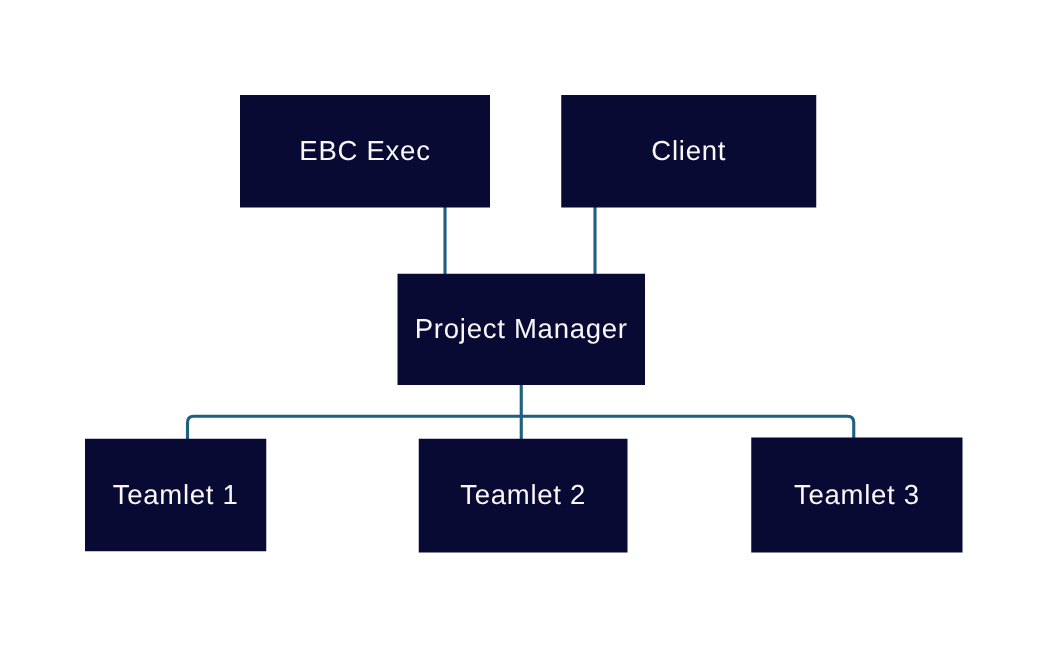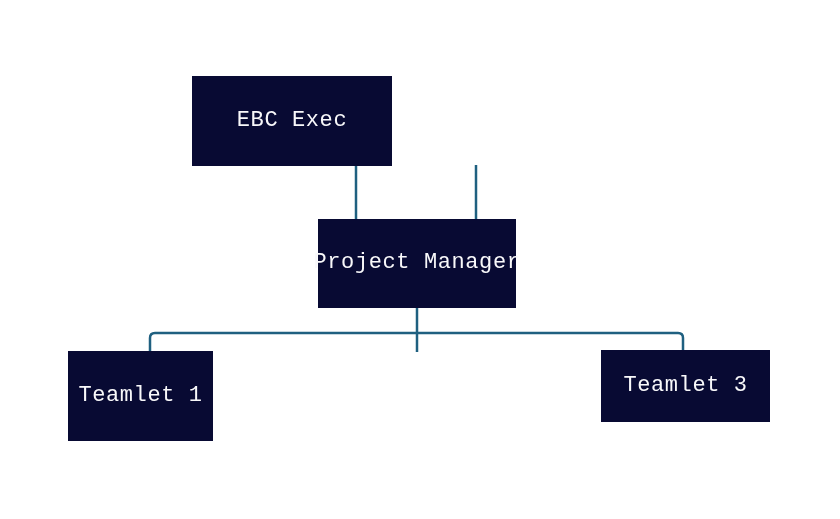--- a/index.html
+++ b/index.html
@@ -3,21 +3,21 @@
 <meta charset="utf-8">
 <style>
   html, body {
     margin: 0;
     padding: 0;
     background: #ffffff;
   }
   .stage {
     position: relative;
     overflow: hidden;
-    font-family: Liberation Mono, monospace;
+    font-family: Liberation Sans, sans-serif;
   }
   .connectors {
     position: absolute;
     left: 0;
     top: 0;
     width: 100%;
     height: 100%;
   }
   .node {
     position: absolute;
@@ -44,27 +44,33 @@
       <path d="M 476 165 L 476 220" fill="none" stroke="#1F6080" stroke-width="2.5"></path>
       <path d="M 417 307 L 417 352" fill="none" stroke="#1F6080" stroke-width="2.5"></path>
       <path d="M 417 333 L 155 333 Q 150 333 150 338 L 150 352" fill="none" stroke="#1F6080" stroke-width="2.5"></path>
       <path d="M 417 333 L 678 333 Q 683 333 683 338 L 683 352" fill="none" stroke="#1F6080" stroke-width="2.5"></path>
     </svg>
 
   <div class="node" style="left: 192px; top: 76px; width: 200px; height: 90px; background: rgb(8, 10, 51); color: rgb(248, 248, 250);">
     <span class="node-label">EBC Exec</span>
   </div>
 
+  <div class="node" style="left: 449px; top: 76px; width: 204px; height: 90px; background: rgb(8, 10, 51); color: rgb(248, 248, 250);">
+    <span class="node-label">Client</span>
+  </div>
 
   <div class="node" style="left: 318px; top: 219px; width: 198px; height: 89px; background: rgb(8, 10, 51); color: rgb(248, 248, 250); align-items: center;">
     <span class="node-label">Project Manager</span>
   </div>
 
   <div class="node" style="left: 68px; top: 351px; width: 145px; height: 90px; background: rgb(8, 10, 51); color: rgb(248, 248, 250);">
     <span class="node-label">Teamlet 1</span>
   </div>
 
+  <div class="node" style="left: 335px; top: 351px; width: 167px; height: 91px; background: rgb(8, 10, 51); color: rgb(248, 248, 250);">
+    <span class="node-label">Teamlet 2</span>
+  </div>
 
-  <div class="node" style="left: 601px; top: 350px; width: 169px; height: 72px; background: rgb(8, 10, 51); color: rgb(248, 248, 250);">
+  <div class="node" style="left: 601px; top: 350px; width: 169px; height: 92px; background: rgb(8, 10, 51); color: rgb(248, 248, 250);">
     <span class="node-label">Teamlet 3</span>
   </div>
 
 </div>
 
 </body></html>

